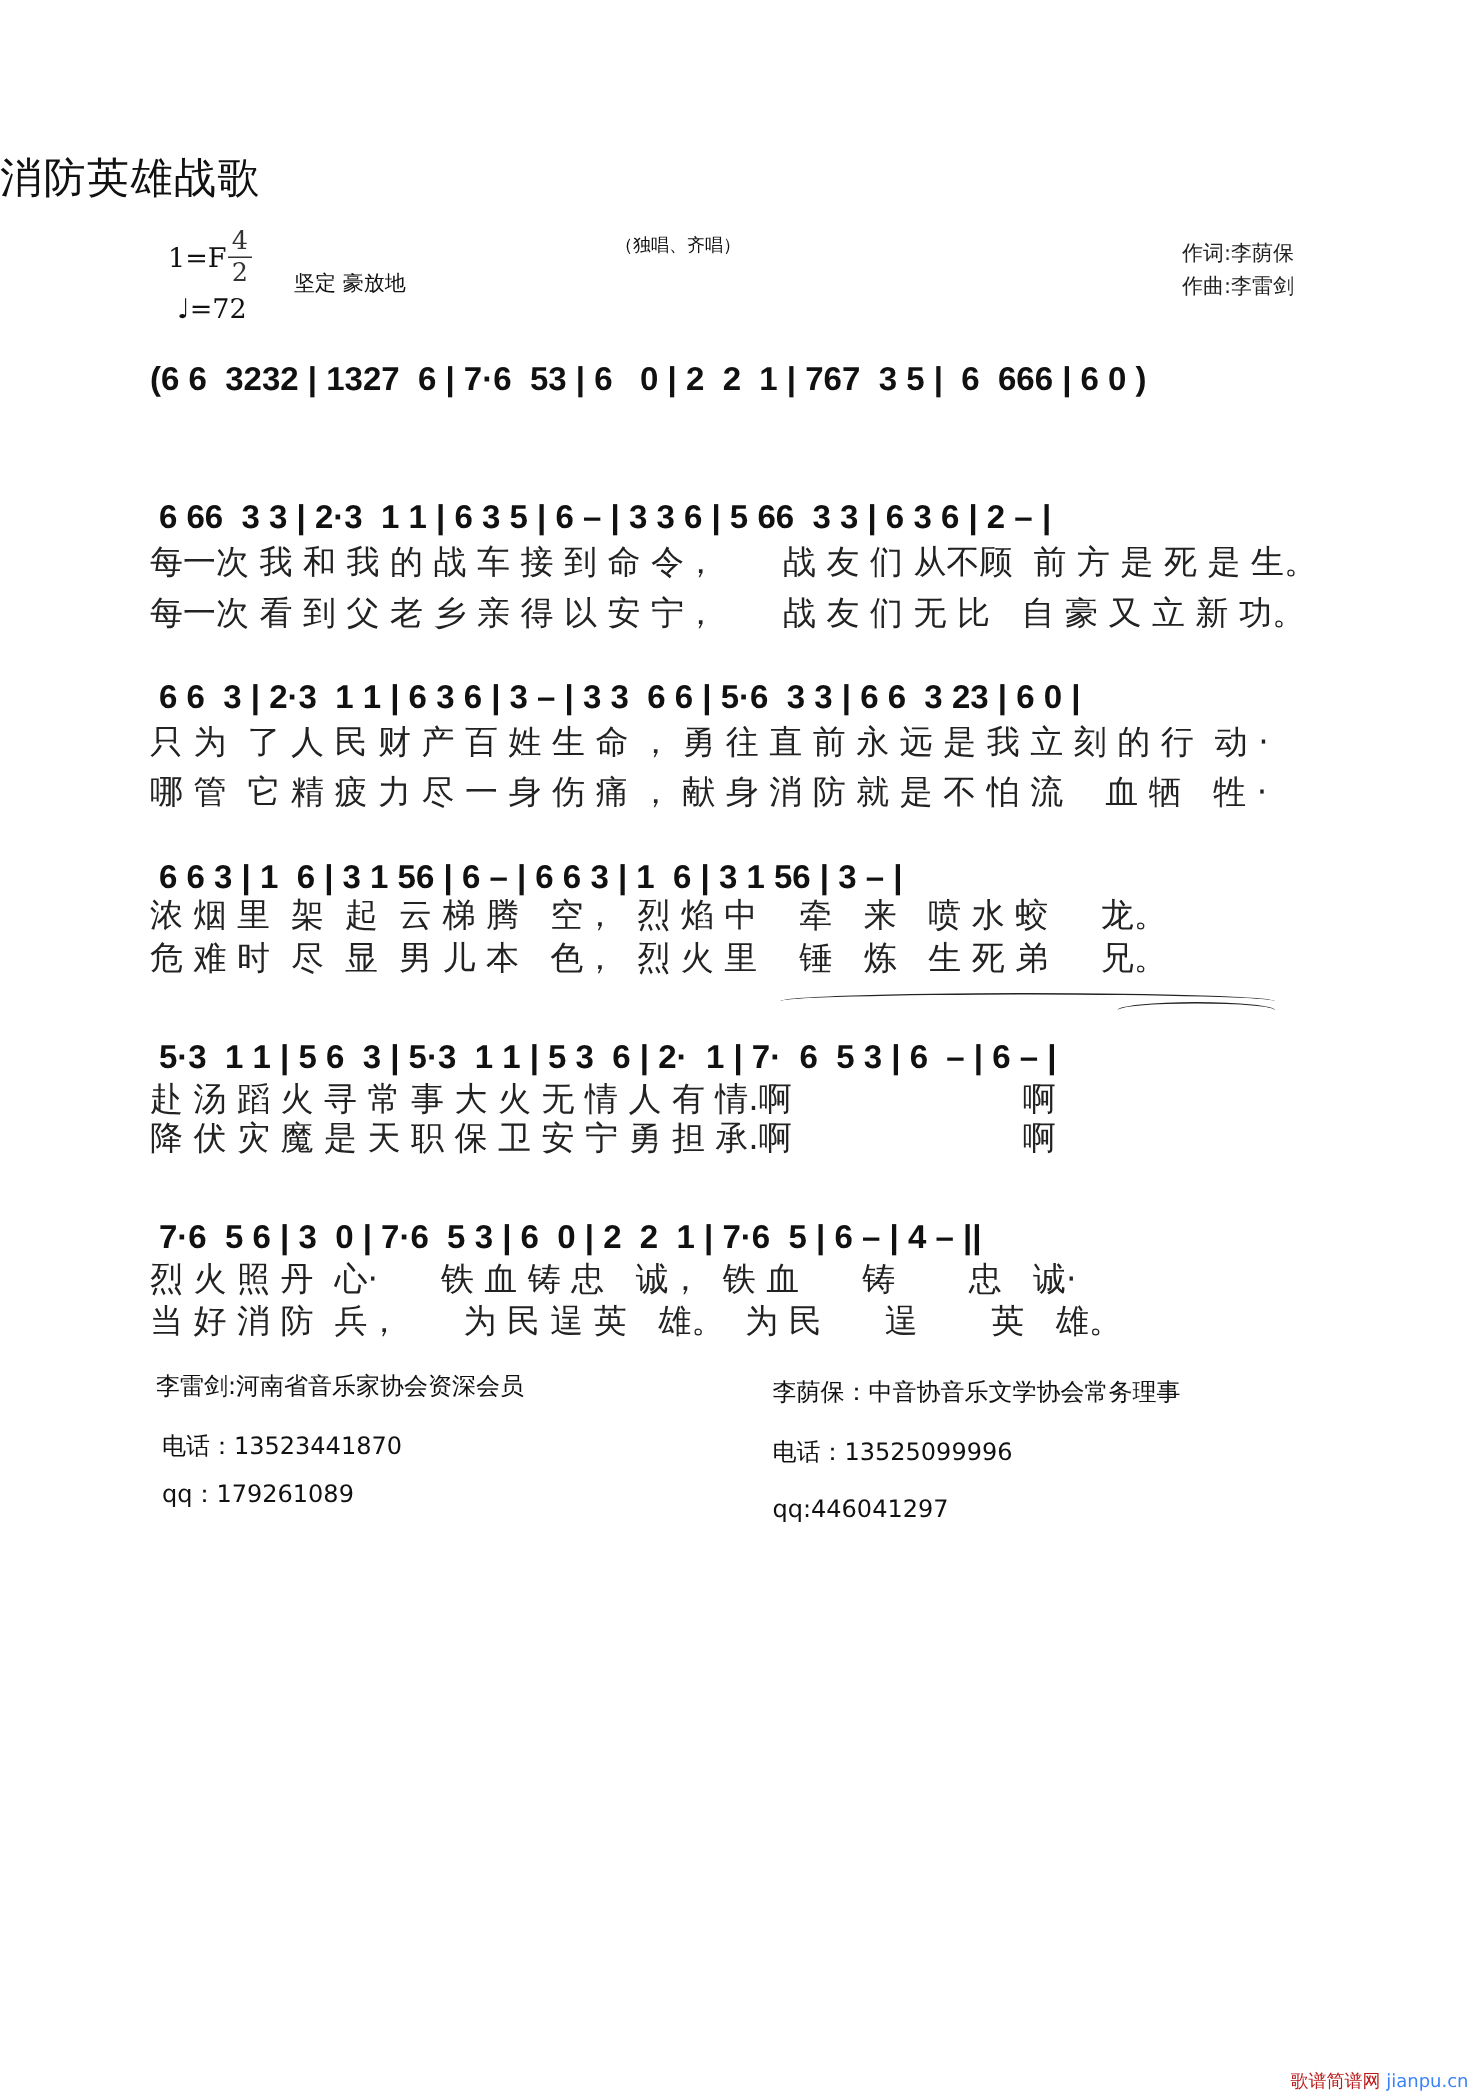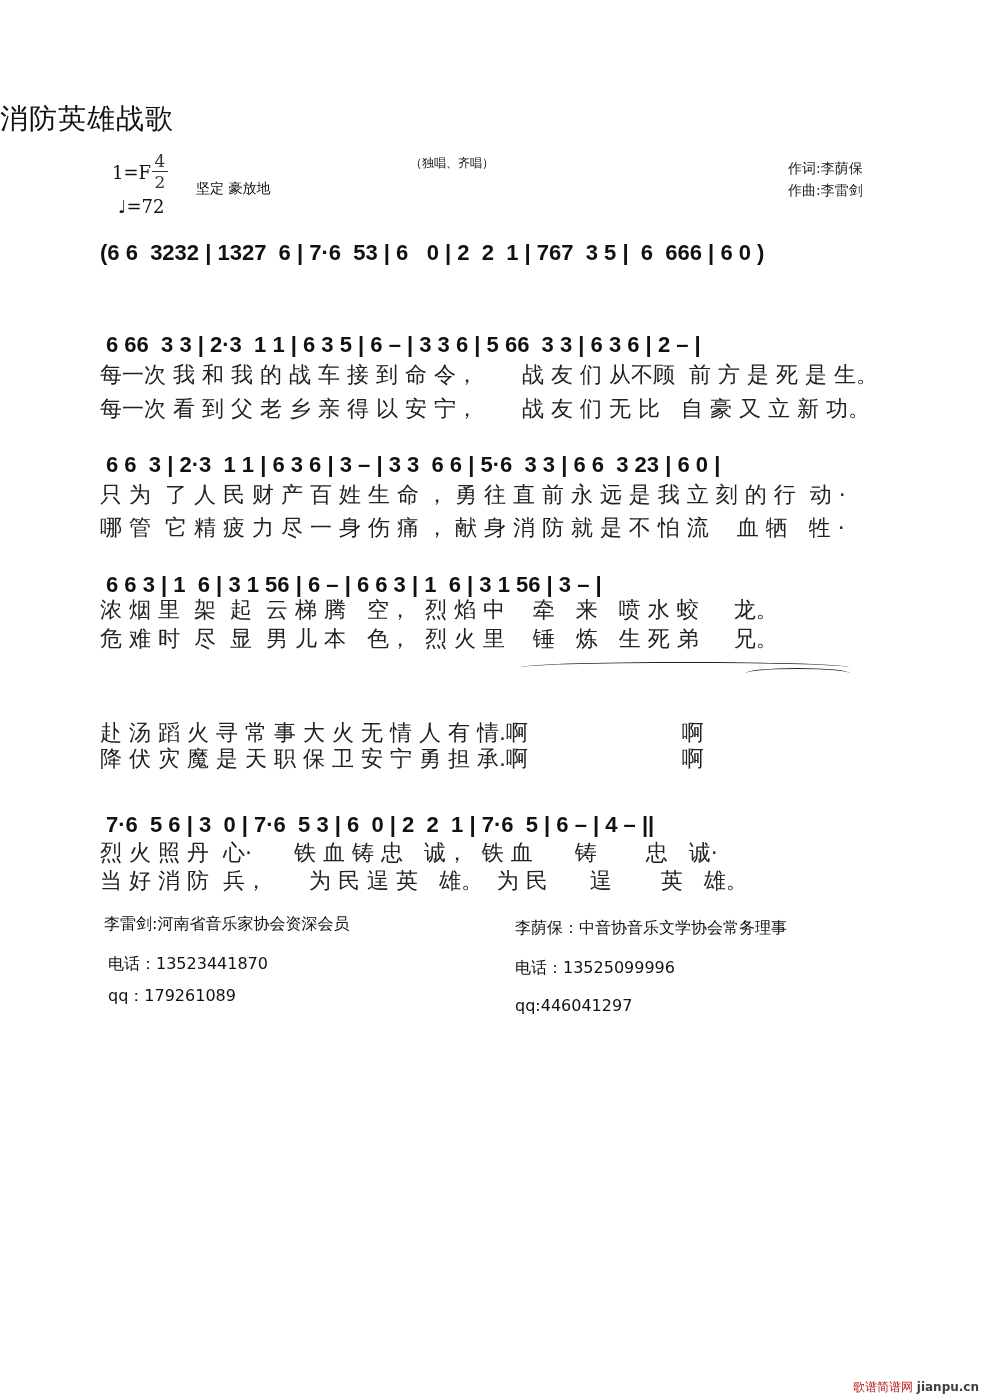--- a/index.html
+++ b/index.html
@@ -12,21 +12,21 @@
   .ts .bar{border-top:1px solid #333;margin:1px 0;}
   .tempo{left:118px;top:196px;font-size:18px;font-family:"DejaVu Serif",serif;}
   .expr{left:196px;top:180px;font-size:14px;}
   .credit{left:788px;font-size:14px;color:#222;}
   .line{position:absolute;left:100px;width:820px;height:40px;}
   .notes{position:absolute;font-weight:bold;font-size:22px;font-family:"Liberation Sans",sans-serif;white-space:pre;top:12px;}
   .slur{position:absolute;border-top:1.5px solid #222;border-radius:50% 50% 0 0;height:10px;}
   .lyric{position:absolute;left:100px;font-size:22px;letter-spacing:0;white-space:pre;color:#222;}
   .footer{font-size:16px;}
   .wm{right:10px;bottom:4px;font-size:12px;color:#666;}
-  .wm span{color:#404040;font-weight:bold;}
+  .wm span{color:#3b82f6;font-weight:normal;}
 </style>
 </head>
 <body>
 
 <div class="abs title">消防英雄战歌</div>
 <div class="abs subtitle">（独唱、齐唱）</div>
 <div class="abs key">1=F</div>
 <div class="abs ts">
   <div>4</div>
   <div class="bar"></div>
@@ -57,20 +57,21 @@
 
 <div class="line" style="top:560px">
   <div class="notes" style="left:6px">6 6 3 | 1  6 | 3 1 56 | 6 – | 6 6 3 | 1  6 | 3 1 56 | 3 – |</div>
 </div>
 <div class="lyric" style="top:595px">浓 烟 里  架  起  云 梯 腾   空，  烈 焰 中    牵   来   喷 水 蛟     龙。</div>
 <div class="lyric" style="top:624px">危 难 时  尽  显  男 儿 本   色，  烈 火 里    锤   炼   生 死 弟     兄。</div>
 
 <div class="line" style="top:680px">
   <div class="slur" style="left:420px;width:330px;top:-18px"></div>
   <div class="slur" style="left:645px;width:105px;top:-12px"></div>
+  <div class="notes" style="left:6px">5·3  1 1 | 5 6  3 | 5·3  1 1 | 5 3  6 | 2·  1 | 7·  6  5 3 | 6  – | 6 – |</div>
 </div>
 <div class="lyric" style="top:718px">赴 汤 蹈 火 寻 常 事 大 火 无 情 人 有 情.啊                      啊</div>
 <div class="lyric" style="top:744px">降 伏 灾 魔 是 天 职 保 卫 安 宁 勇 担 承.啊                      啊</div>
 
 <div class="line" style="top:800px">
   <div class="notes" style="left:6px">7·6  5 6 | 3  0 | 7·6  5 3 | 6  0 | 2  2  1 | 7·6  5 | 6 – | 4 – ||</div>
 </div>
 <div class="lyric" style="top:838px">烈 火 照 丹  心·      铁 血 铸 忠   诚，  铁 血      铸       忠   诚·</div>
 <div class="lyric" style="top:866px">当 好 消 防  兵，      为 民 逞 英   雄。  为 民      逞       英   雄。</div>
 

